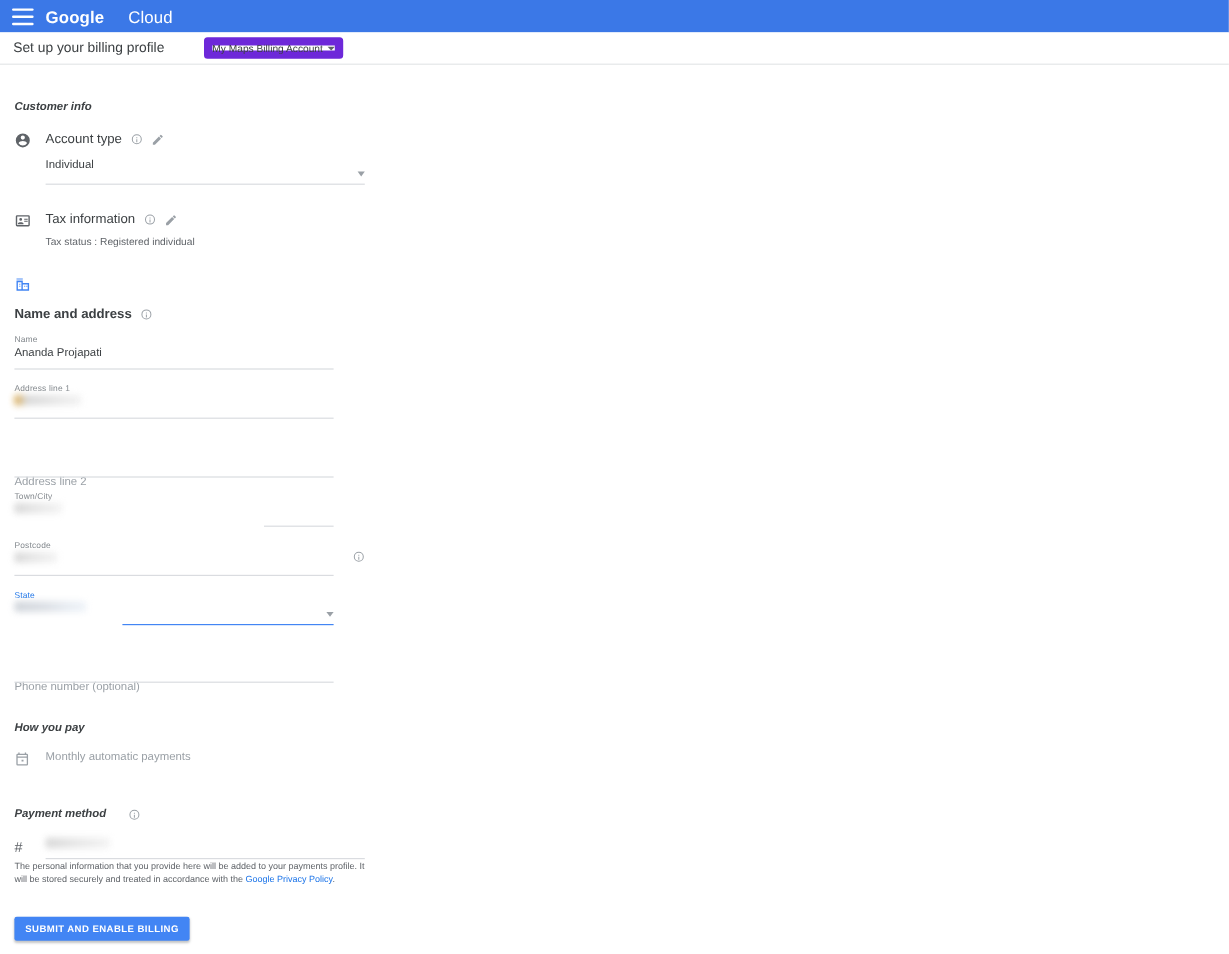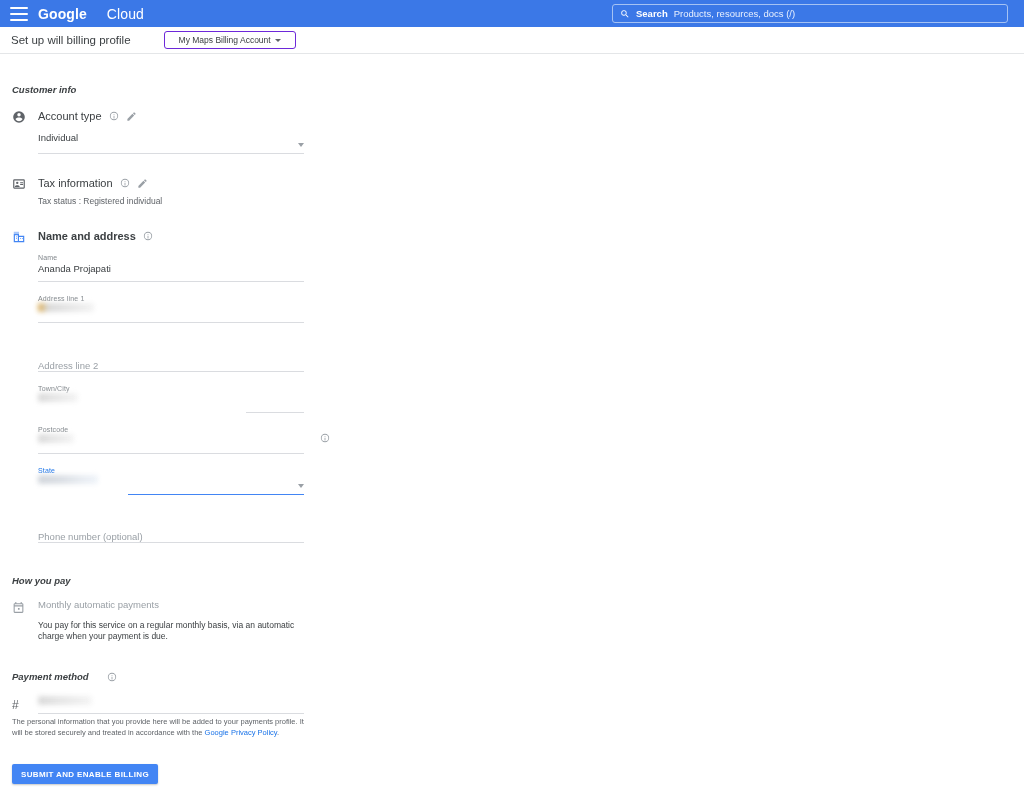--- a/index.html
+++ b/index.html
@@ -53,23 +53,23 @@
     width: 1024px; height: 27px;
     background: #ffffff;
     border-bottom: 1px solid #e4e6e8;
     display: flex; align-items: center;
   }
   .page-title {
     margin-left: 11px; font-size: 11.5px; color: #3c4043; font-weight: 400;
   }
   .acct-chip {
     margin-left: 33px;
-    border: 1px solid #6d28d9; border-radius: 3px;
+    border: 7px solid #6d28d9; border-radius: 3px;
     background: #fff;
-    height: 18px; padding: 0 14px;
+    height: 18px; padding: 0 0;
     display: inline-flex; align-items: center; gap: 4px;
     font-size: 8.5px; color: #3c4043; cursor: pointer;
   }
   .caret {
     width: 0; height: 0;
     border-left: 3px solid transparent; border-right: 3px solid transparent;
     border-top: 3px solid #5f6368;
   }
 
   
@@ -96,21 +96,21 @@
   .tf { position: relative; height: 26px; text-align: center; }
   .tf .flab {
     position: absolute; top: 0; left: 0;
     font-size: 7px; color: #80868b; letter-spacing: .15px;
   }
   .tf .fval {
     position: absolute; top: 9px; left: 0;
     font-size: 9.5px; color: #3c4043;
   }
   .tf .fph {
-    position: absolute; top: 12px; left: 0;
+    position: absolute; top: 22px; left: 0;
     font-size: 9.5px; color: #9aa0a6;
   }
   .tf .uline {
     position: absolute; bottom: 0; left: 0; right: 0;
     height: 1px; background: #dadce0;
   }
   .tf.focused .flab { color: #1a73e8; }
   .tf.focused .uline { height: 1.5px; background: #4285f4; }
 
   
@@ -168,31 +168,24 @@
   <div class="hamburger">
     <span></span>
       <span></span>
       <span></span>
   </div>
   <div class="brand">
     <span class="g">Google</span>
     <span class="c">Cloud</span>
   </div>
 
-  <div class="searchwrap">
-    <svg class="search-icon" width="10" height="10" viewBox="0 0 24 24">
-      <path fill="#ffffff" d="M15.5 14h-.79l-.28-.27A6.47 6.47 0 0 0 16 9.5 6.5 6.5 0 1 0 9.5 16c1.61 0 3.09-.59 4.23-1.57l.27.28v.79l5 4.99L20.49 19l-4.99-5zm-6 0A4.5 4.5 0 1 1 14 9.5 4.49 4.49 0 0 1 9.5 14z"></path>
-    </svg>
-    <span class="search-label">Search</span>
-    <span class="search-ph">Products, resources, docs (/)</span>
-  </div>
 </div>
 
 <div class="subheader">
-  <span class="page-title">Set up will billing profile</span>
+  <span class="page-title">Set up your billing profile</span>
   <span class="acct-chip">
     <span>My Maps Billing Account</span>
     <span class="caret"></span>
   </span>
 </div>
 
 <div class="content">
 
   <div class="section-head" style="margin-top:30px;">Customer info</div>
 
@@ -233,21 +226,21 @@
           <path fill="#9aa0a6" d="M12 2a10 10 0 1 0 0 20 10 10 0 0 0 0-20zm0 18a8 8 0 1 1 0-16 8 8 0 0 1 0 16zm-1-12h2v2h-2V8zm0 4h2v6h-2v-6z"></path>
         </svg>
         <svg class="pencil" width="11" height="11" viewBox="0 0 24 24">
           <path fill="#9aa0a6" d="M3 17.25V21h3.75L17.81 9.94l-3.75-3.75L3 17.25zM20.71 7.04a1 1 0 0 0 0-1.41l-2.34-2.34a1 1 0 0 0-1.41 0l-1.83 1.83 3.75 3.75 1.83-1.83z"></path>
         </svg>
       </div>
       <div class="hint" style="margin-top:6px;">Tax status : Registered individual</div>
     </div>
   </div>
 
-  <div class="row" style="margin-top:22px;">
+  <div class="row" style="margin-top:22px;flex-direction:column;">
     <div class="gicon">
       <svg width="14" height="14" viewBox="0 0 24 24">
         <path fill="#4285f4" d="M3 21V7h9v3h9v11H3zm2-2h5V9H5v10zm7 0h7v-7h-7v7zm-5-8h1.5v1.5H7V11zm0 3h1.5v1.5H7V14zm7 0h1.5v1.5H14V14zm3 0h1.5v1.5H17V14z"></path>
         <path fill="#a8c7fa" d="M3 3h9v4H3z"></path>
       </svg>
     </div>
     <div class="fieldcol">
       <div class="lbl-row">
         <span class="lbl bold">Name and address</span>
         <svg class="info-ic" width="10" height="10" viewBox="0 0 24 24">
@@ -304,21 +297,20 @@
   <div class="section-head" style="margin-top:32px;">How you pay</div>
 
   <div class="row" style="margin-top:13px;">
     <div class="gicon">
       <svg width="13" height="13" viewBox="0 0 24 24">
         <path fill="#9aa0a6" d="M19 4h-1V2h-2v2H8V2H6v2H5a2 2 0 0 0-2 2v14a2 2 0 0 0 2 2h14a2 2 0 0 0 2-2V6a2 2 0 0 0-2-2zm0 16H5V10h14v10zm0-12H5V6h14v2zm-8 5h3v3h-3v-3z"></path>
       </svg>
     </div>
     <div style="width:300px;">
       <div style="font-size:9.5px;color:#9aa0a6;">Monthly automatic payments</div>
-      <div class="hint" style="margin-top:10px;width:272px;color:#3c4043;">You pay for this service on a regular monthly basis, via an automatic charge when your payment is due.</div>
     </div>
   </div>
 
   <div style="margin-left:12px;margin-top:29px;display:flex;align-items:center;gap:18px;">
     <span class="section-head" style="margin-left:0;">Payment method</span>
     <svg width="10" height="10" viewBox="0 0 24 24">
       <path fill="#9aa0a6" d="M12 2a10 10 0 1 0 0 20 10 10 0 0 0 0-20zm0 18a8 8 0 1 1 0-16 8 8 0 0 1 0 16zm-1-12h2v2h-2V8zm0 4h2v6h-2v-6z"></path>
     </svg>
   </div>
 

